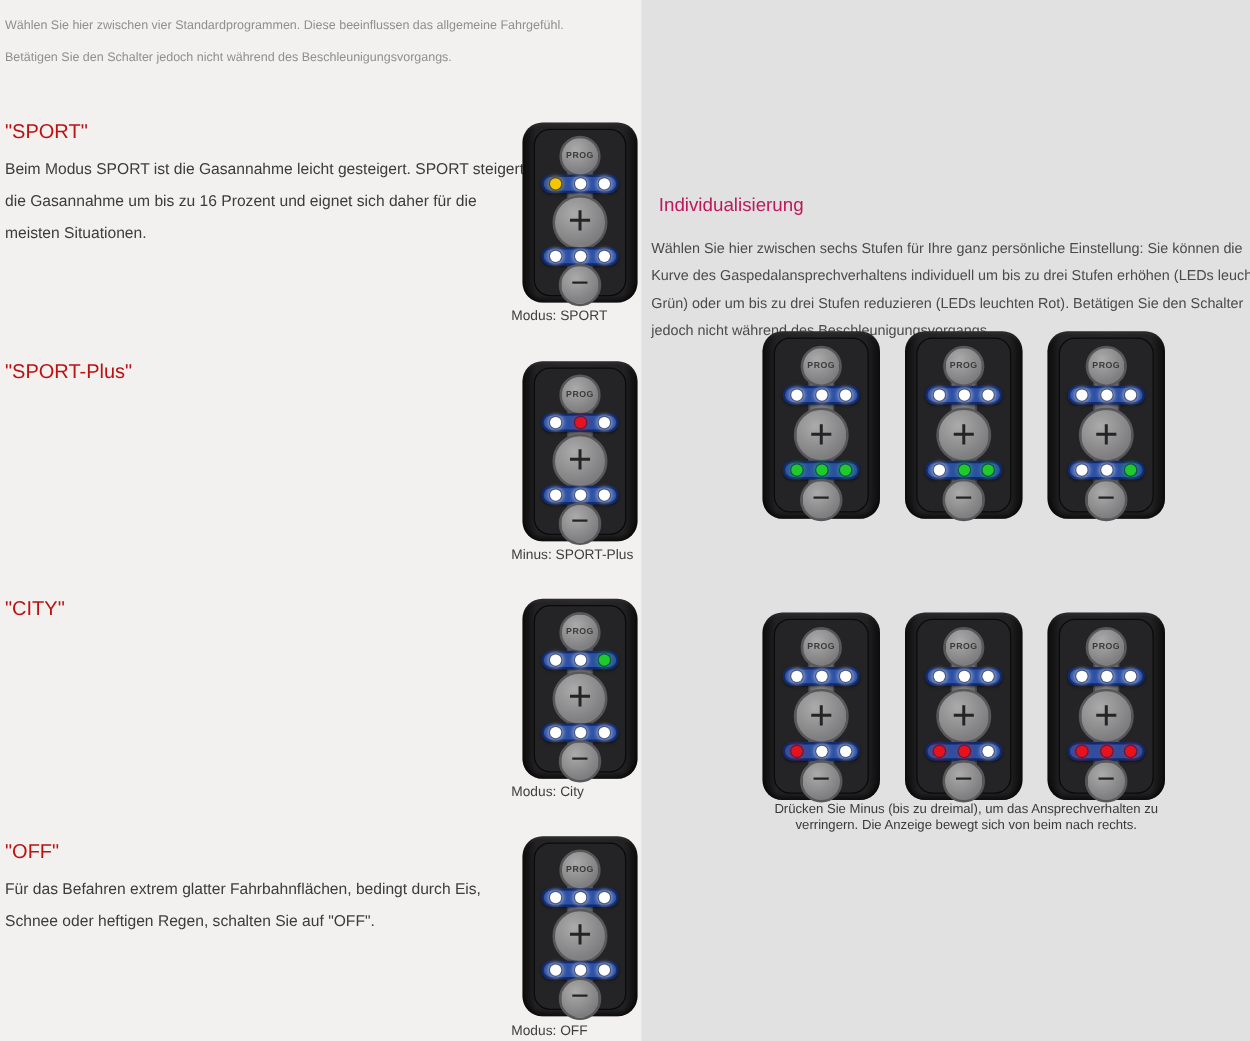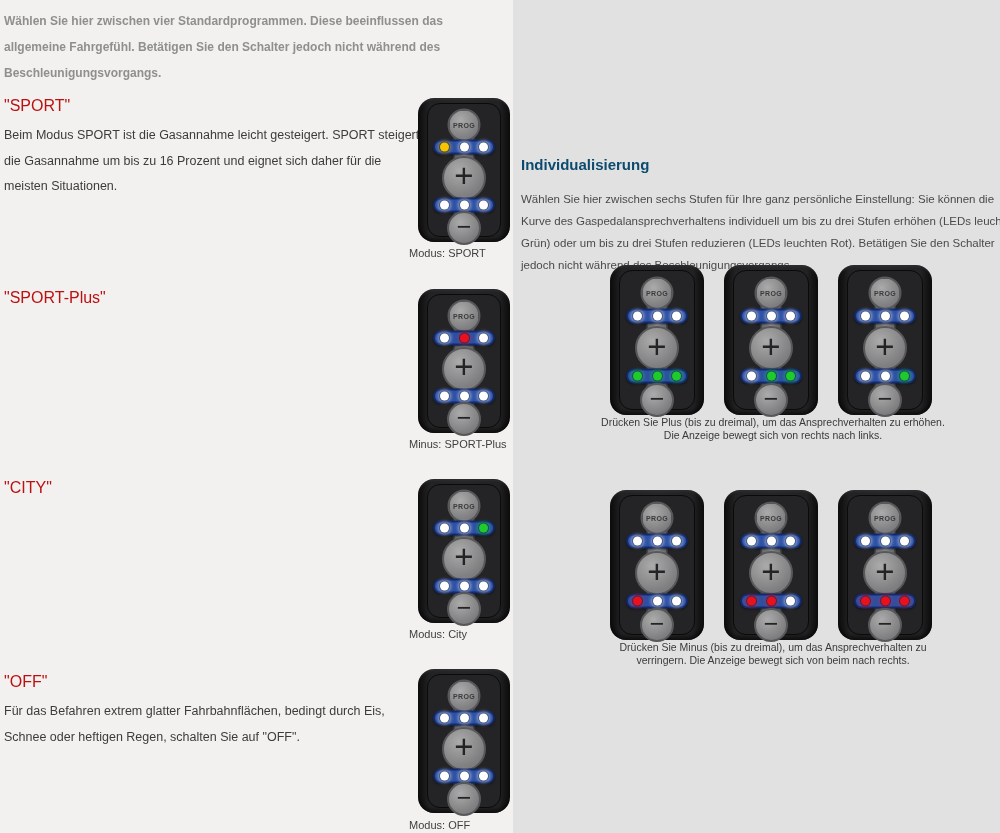--- a/index.html
+++ b/index.html
@@ -3,37 +3,37 @@
 <meta charset="utf-8">
 <style>
   * { margin:0; padding:0; box-sizing:border-box; }
   html,body { width:1000px; height:833px; overflow:hidden; }
   body { font-family:"Liberation Sans","DejaVu Sans",sans-serif; background:#f2f1ef; }
 
   .page { position:relative; width:1000px; height:833px; background:#f2f1ef; overflow:hidden; }
 
   
   .intro { position:absolute; left:4px; top:8px; width:486px;
-           font-size:12px; line-height:26px; color:#8f8f8f;font-weight:bold; }
+           font-size:10px; line-height:26px; color:#8f8f8f; }
 
   .mode-title { position:absolute; left:4px; font-size:16px; font-weight:400; color:#bb1111; }
   .mode-desc  { position:absolute; left:4px; width:418px;
                 font-size:12.5px; line-height:25.5px; color:#3c3c3c; }
   .t1 { top:97px; }  .d1 { top:123px; }
   .t2 { top:289px; } .d2 { top:315px; }
   .t3 { top:479px; } .d3 { top:505px; }
   .t4 { top:673px; } .d4 { top:699px; }
 
   .caption-left { position:absolute; left:409px; font-size:11px; color:#3f3f3f; white-space:nowrap; }
   .c1 { top:247px; } .c2 { top:438px; } .c3 { top:628px; } .c4 { top:819px; }
 
   
   .right-panel { position:absolute; left:513px; top:0; width:487px; height:833px;
                  background:#e1e1e1; overflow:hidden; }
-  .ind-title { position:absolute; left:8px; top:156px; font-size:15px; font-weight:700; color:#0c4a6e; }
+  .ind-title { position:absolute; left:14px; top:156px; font-size:15px; font-weight:400; color:#be185d; }
   .ind-text  { position:absolute; left:8px; top:188px; width:506px;
                font-size:11.5px; line-height:22px; color:#4a4a4a; }
   .row-caption { position:absolute; left:84px; width:352px; text-align:center;
                  font-size:10.5px; line-height:13px; color:#3a3a3a; }
   .rc1 { top:416px; } .rc2 { top:641px; }
 
   
   .device { position:absolute; border-radius:16px;
     background:linear-gradient(90deg,#0f0f10 0%,#151516 5%,#222224 12%,#262628 50%,#222224 88%,#151516 95%,#0f0f10 100%);
     box-shadow: inset 0 2px 2px rgba(255,255,255,0.05), inset 0 -3px 4px rgba(0,0,0,0.65);
@@ -213,21 +213,20 @@
           <span class="led led--white" style="background:#ffffff"></span>
         </div>
         <div class="dbtn dbtn--plus">+</div>
         <div class="led-bar led-bar--bottom">
           <span class="led led--white" style="background:#ffffff"></span>
           <span class="led led--white" style="background:#ffffff"></span>
           <span class="led led--green" style="background:#1ecb2a"></span>
         </div>
         <div class="dbtn dbtn--minus">−</div>
       </div>
-    <p class="row-caption rc1">Drücken Sie Plus (bis zu dreimal), um das Ansprechverhalten zu erhöhen. Die Anzeige bewegt sich von rechts nach links.</p>
 
     <div class="device device--right r2a">
         <div class="device-face"></div>
         <div class="device-spine"></div>
         <div class="dbtn dbtn--prog">PROG</div>
         <div class="led-bar led-bar--top">
           <span class="led led--white" style="background:#ffffff"></span>
           <span class="led led--white" style="background:#ffffff"></span>
           <span class="led led--white" style="background:#ffffff"></span>
         </div>

